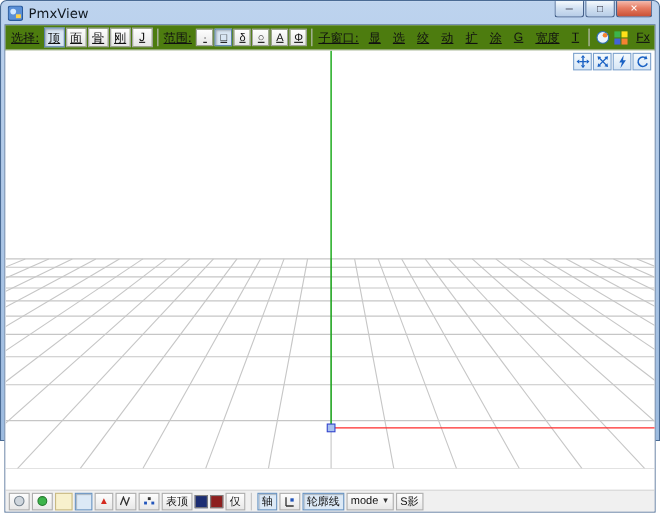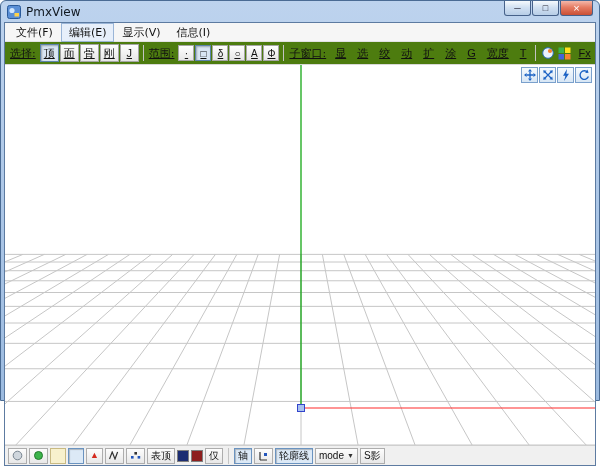--- a/index.html
+++ b/index.html
@@ -75,26 +75,20 @@
     <span class="title-text">PmxView</span>
     <div class="win-controls">
       <button class="win-btn">─</button>
       <button class="win-btn">□</button>
       <button class="win-btn close">×</button>
     </div>
   </div>
 
   <div class="client">
 
-    <div class="menubar">
-      <span class="menu-item">文件(F)</span>
-      <span class="menu-item focused">编辑(E)</span>
-      <span class="menu-item">显示(V)</span>
-      <span class="menu-item">信息(I)</span>
-    </div>
 
     <div class="toolbar">
       <span class="tb-label">选择:</span>
       <button class="tb-btn pressed">顶</button>
       <button class="tb-btn">面</button>
       <button class="tb-btn">骨</button>
       <button class="tb-btn">刚</button>
       <button class="tb-btn">J</button>
 
       <span class="sep"></span>

